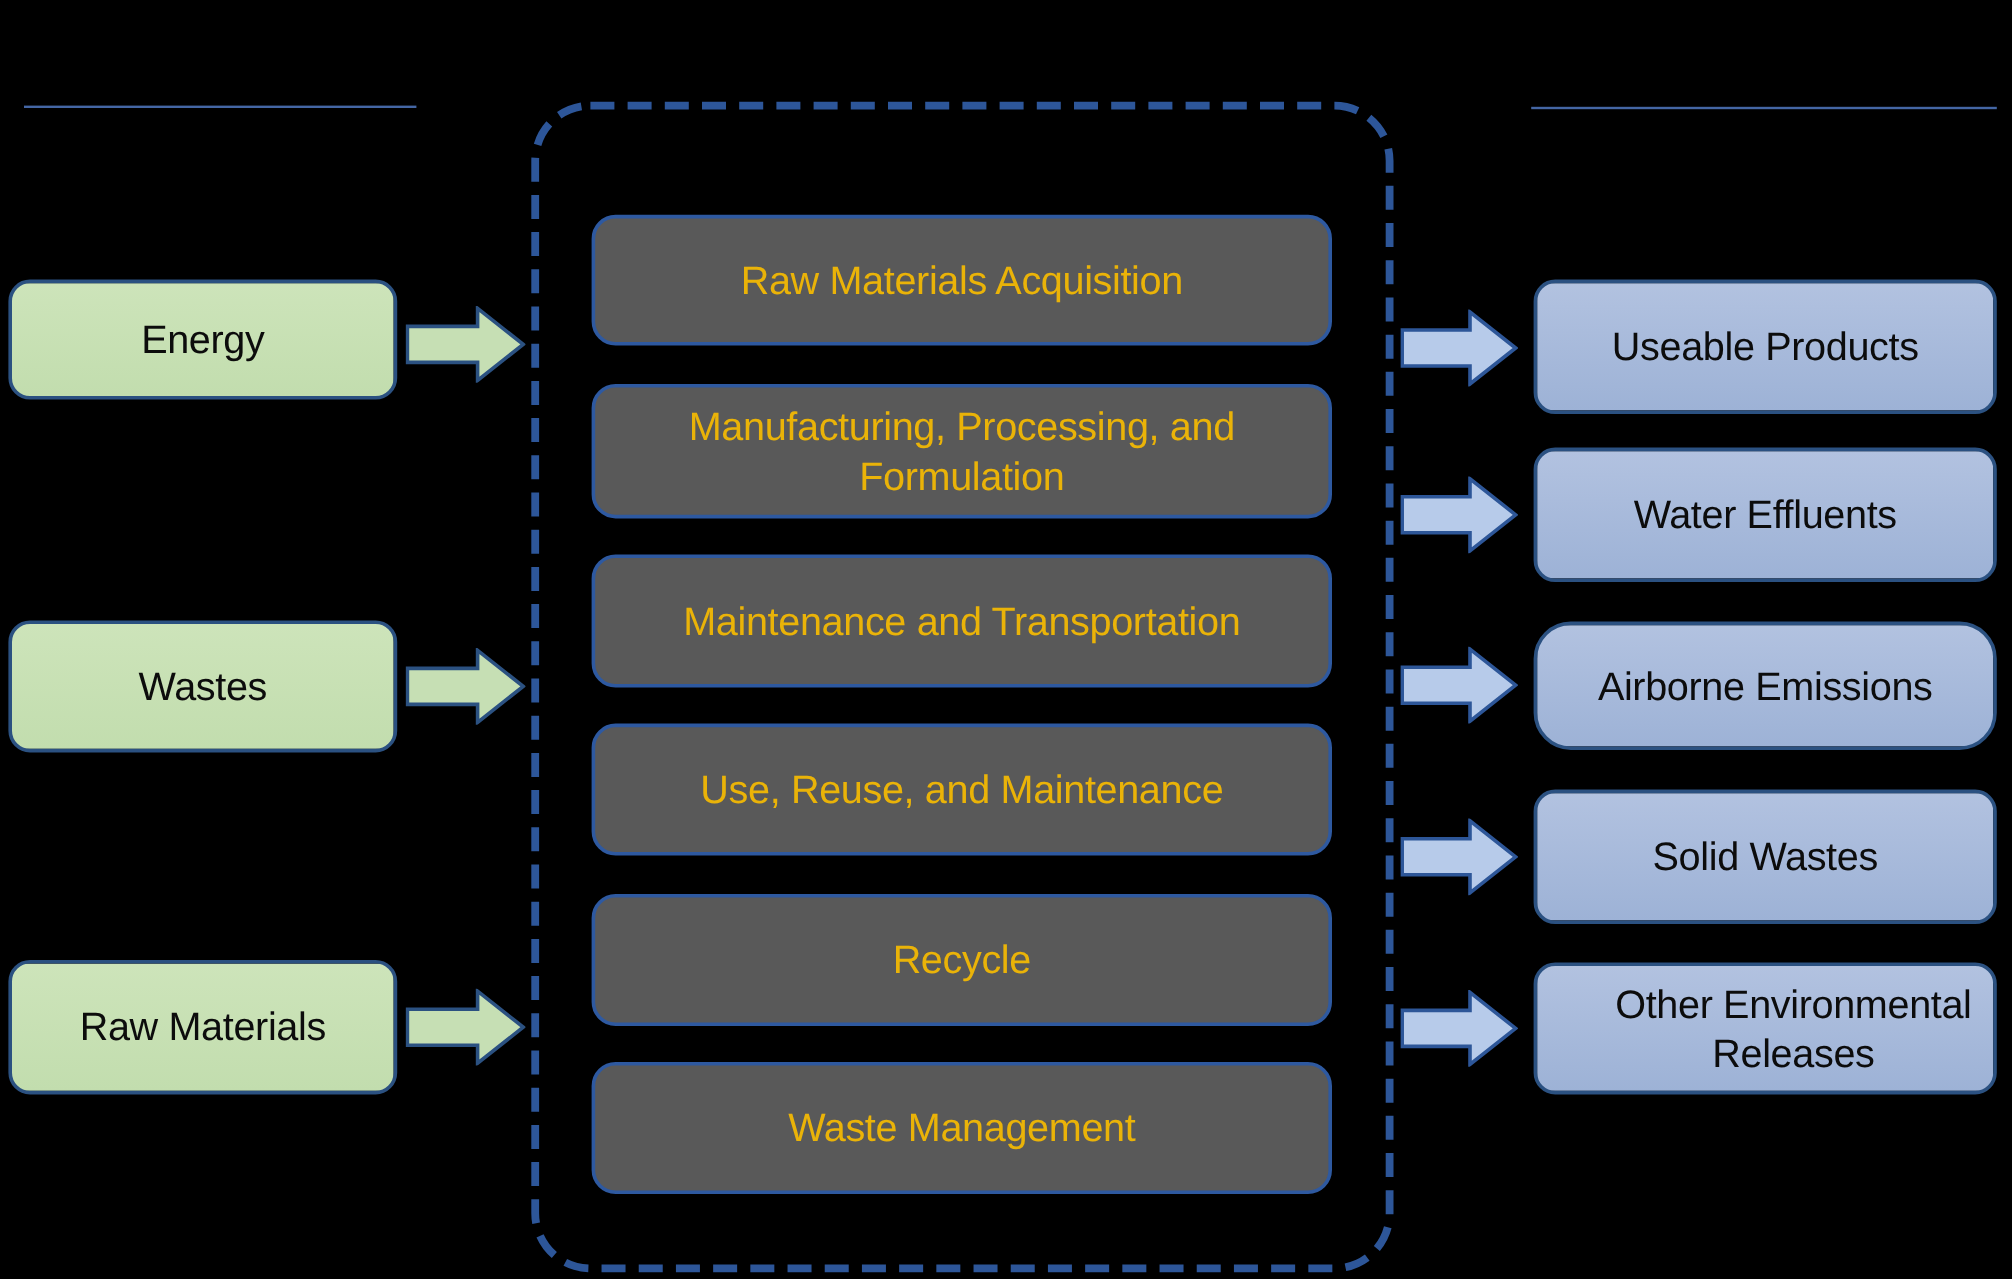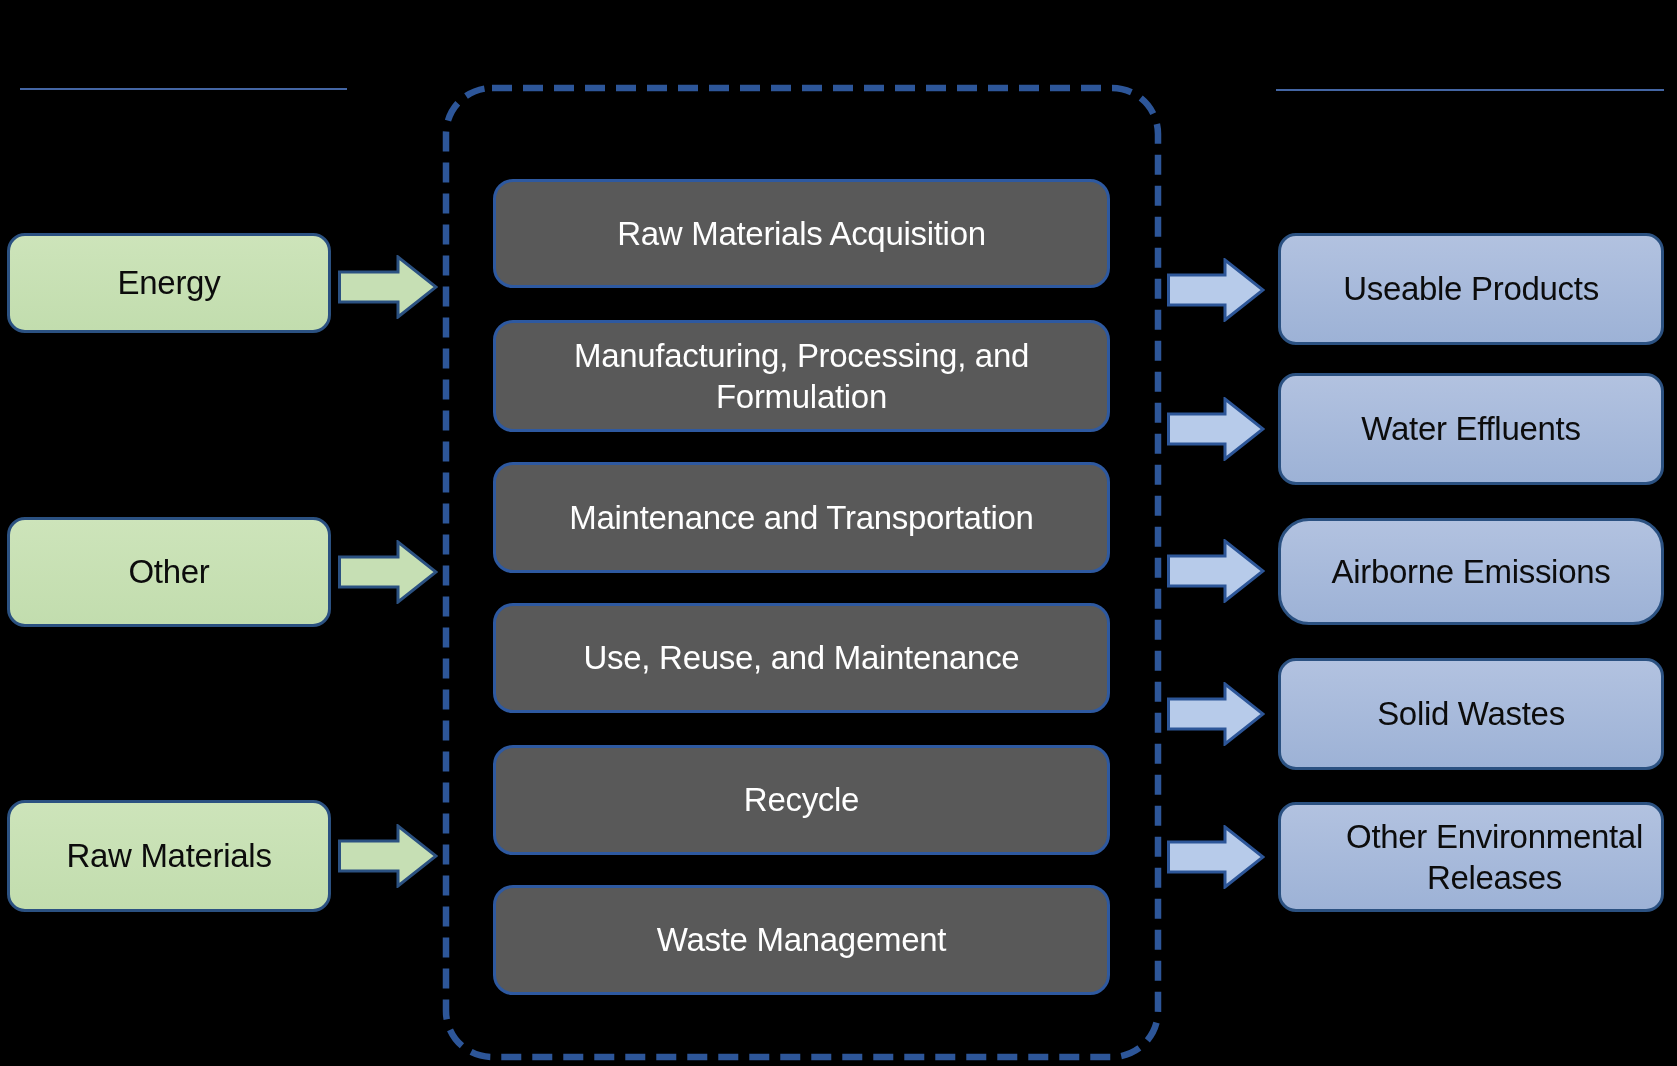--- a/index.html
+++ b/index.html
@@ -21,21 +21,21 @@
   .input-box{
     left:7px;width:324px;background:linear-gradient(180deg,#cde4ba 0%,#c2ddae 100%);
     border:3px solid #2b5181;border-radius:18px;color:#0c0c0c;
   }
   .ib1{top:233px;height:100px;}
   .ib2{top:517px;height:110px;}
   .ib3{top:800px;height:112px;}
 
   .stage-box{
     left:493px;width:617px;background:#595959;
-    border:3px solid #2e59a0;border-radius:20px;color:#ffffff;
+    border:3px solid #2e59a0;border-radius:20px;color:#eab308;
   }
   .sb1{top:179px;height:109px;}
   .sb2{top:320px;height:112px;}
   .sb3{top:462px;height:111px;}
   .sb4{top:603px;height:110px;justify-content:center;}
   .sb5{top:745px;height:110px;}
   .sb6{top:885px;height:110px;}
 
   .output-box{
     left:1278px;width:386px;background:linear-gradient(180deg,#b2c2e0 0%,#9db2d6 100%);
@@ -64,21 +64,21 @@
   <div class="underline right"></div>
 
   <svg class="boundary-svg" width="1677" height="1066" viewBox="0 0 1677 1066">
     <rect x="446" y="88" width="712" height="969" rx="46" ry="46" fill="none" stroke="#2d5699" stroke-width="6.5" stroke-dasharray="20 11"></rect>
   </svg>
 
   <div class="box input-box ib1">
     <span>Energy</span>
   </div>
   <div class="box input-box ib2">
-    <span>Other</span>
+    <span>Wastes</span>
   </div>
   <div class="box input-box ib3">
     <span>Raw Materials</span>
   </div>
 
   <svg class="arrow green ga1" viewBox="0 0 100 64">
     <polygon class="g" points="1.5,17 60,17 60,2 98,32 60,62 60,47 1.5,47"></polygon>
   </svg>
   <svg class="arrow green ga2" viewBox="0 0 100 64">
     <polygon class="g" points="1.5,17 60,17 60,2 98,32 60,62 60,47 1.5,47"></polygon>

